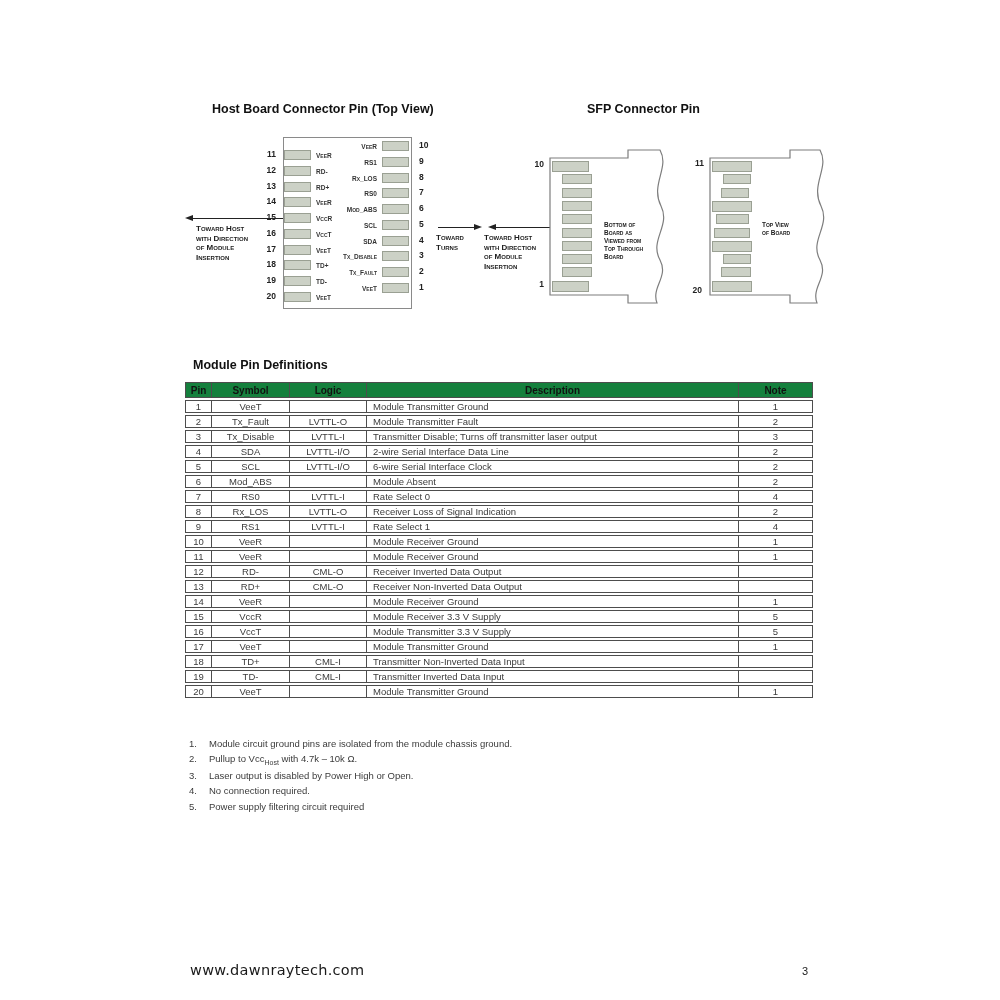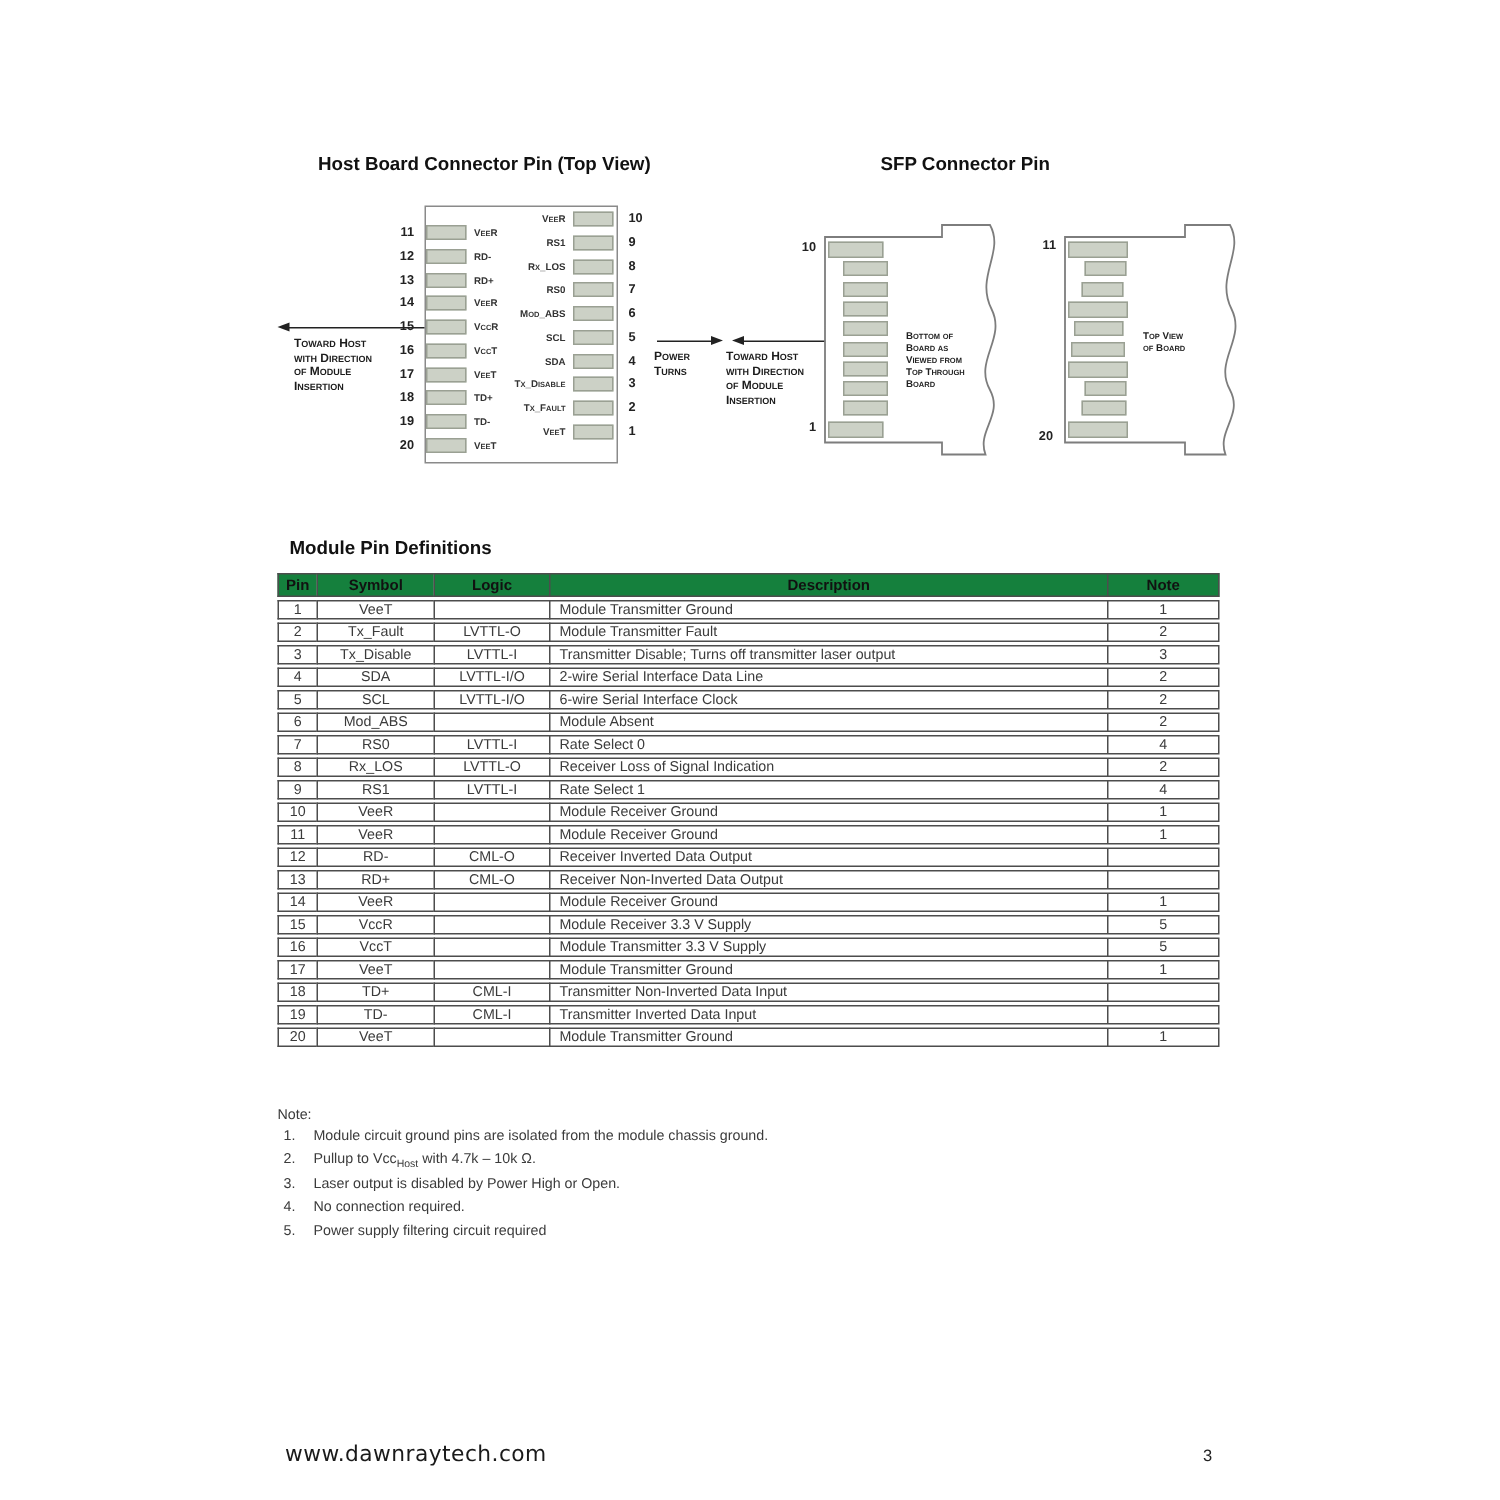--- a/index.html
+++ b/index.html
@@ -77,21 +77,21 @@
   <div class="anno" style="left:196px;top:224px;">
       <div>Toward Host</div>
       <div>with Direction</div>
       <div>of Module</div>
       <div>Insertion</div>
     </div>
 
   <div class="aline" style="left:438px;top:227px;width:36px;"></div>
   <div class="ahead r" style="left:474px;top:223.5px;"></div>
   <div class="anno" style="left:436px;top:233px;">
-      <div>Power</div>
+      <div>Toward</div>
       <div>Turns</div>
     </div>
 
   <div class="aline" style="left:493px;top:227px;width:57px;"></div>
   <div class="ahead l" style="left:488px;top:223.5px;"></div>
   <div class="anno" style="left:484px;top:233px;">
       <div>Toward Host</div>
       <div>with Direction</div>
       <div>of Module</div>
       <div>Insertion</div>
@@ -278,21 +278,20 @@
             <td>VeeT</td>
             <td></td>
             <td class="desc">Module Transmitter Ground</td>
             <td>1</td>
           </tr>
         </tbody>
     </table>
   </div>
 
   <div class="notes">
-    <div class="nlabel">Note:</div>
     <div>
         <div class="note-item">
           <div class="nnum">1.</div>
           <div class="ntext">Module circuit ground pins are isolated from the module chassis ground.</div>
         </div>
         <div class="note-item">
           <div class="nnum">2.</div>
           <div class="ntext"><span>Pullup to Vcc</span><sub>Host</sub><span> with 4.7k – 10k Ω.</span></div>
         </div>
         <div class="note-item">

